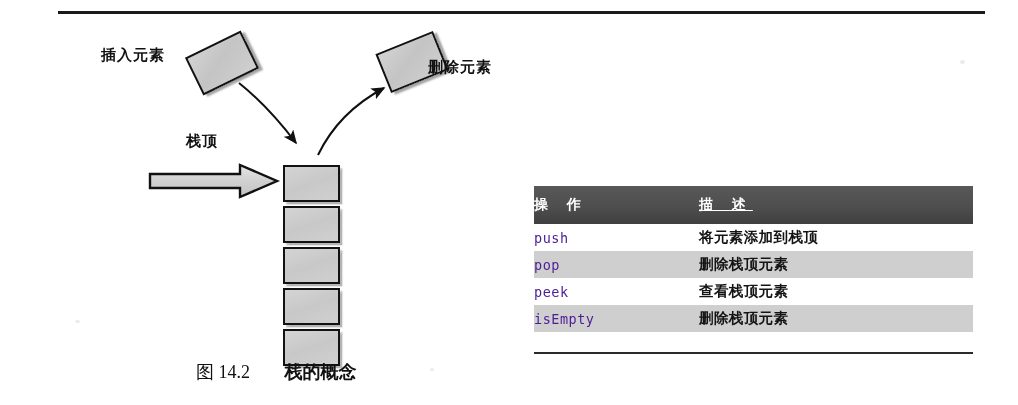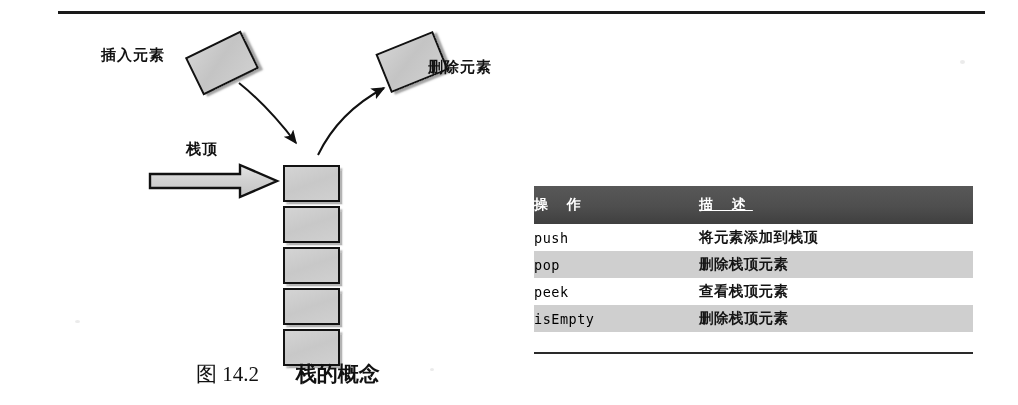--- a/index.html
+++ b/index.html
@@ -25,21 +25,21 @@
 
   .label-insert{
     position:absolute;left:101px;top:46px;
     font-size:15px;letter-spacing:1px;white-space:nowrap;
   }
   .label-delete{
     position:absolute;left:428px;top:58px;
     font-size:15px;letter-spacing:1px;white-space:nowrap;
   }
   .label-top{
-    position:absolute;left:186px;top:140px;
+    position:absolute;left:186px;top:132px;
     font-size:15px;letter-spacing:1px;white-space:nowrap;
   }
 
   
   .tile{
     position:absolute;
     width:58px;height:38px;
     background:linear-gradient(150deg,#d2d2d2 0%,#c4c4c4 45%,#cfcfcf 100%);
     border:2.5px solid #121212;
     box-shadow:3px 3px 2px rgba(90,90,90,.55);
@@ -54,21 +54,21 @@
     background:linear-gradient(160deg,#d4d4d4 0%,#c8c8c8 50%,#d0d0d0 100%);
     border:2.5px solid #121212;
     box-shadow:2.5px 2.5px 1.5px rgba(105,105,105,.5);
     margin-bottom:4px;
     position:relative;
   }
 
   
   .caption{
     position:absolute;
-    font-size:21px;
+    font-size:18px;
     color:#111;
     white-space:nowrap;
     font-family:"DejaVu Sans","Liberation Sans",sans-serif;
     font-weight:bold;
   }
   .caption .num{font-family:"Liberation Serif",serif;font-weight:normal;}
   .cap-left{left:196px;top:360px;}
   .cap-right{left:662px;top:360px;}
 
   
@@ -92,21 +92,21 @@
     font-size:14px;
     text-align:left;
     height:38px;
   }
   .th-op{padding-left:19px;letter-spacing:7px;}
   .th-desc{padding-left:8px;letter-spacing:7px;text-decoration:underline;}
   .row-shaded{background:#cfcfcf;}
   .row-plain{background:#ffffff;}
   .cell-op{
     font-family:"DejaVu Sans Mono","Liberation Mono",monospace;
-    font-size:13.5px;color:#000000;padding-left:21px;letter-spacing:.5px;
+    font-size:13.5px;color:#4c1d95;padding-left:21px;letter-spacing:.5px;
   }
   .cell-desc{
     font-family:"DejaVu Sans","Liberation Sans",sans-serif;
     font-weight:bold;font-size:14.5px;color:#141414;padding-left:8px;letter-spacing:.4px;
   }
   .col-op{width:165px;}
   .tbl-bottom-rule{
     position:absolute;left:25px;top:352px;width:439px;height:2px;background:#2a2a2a;
   }
   

